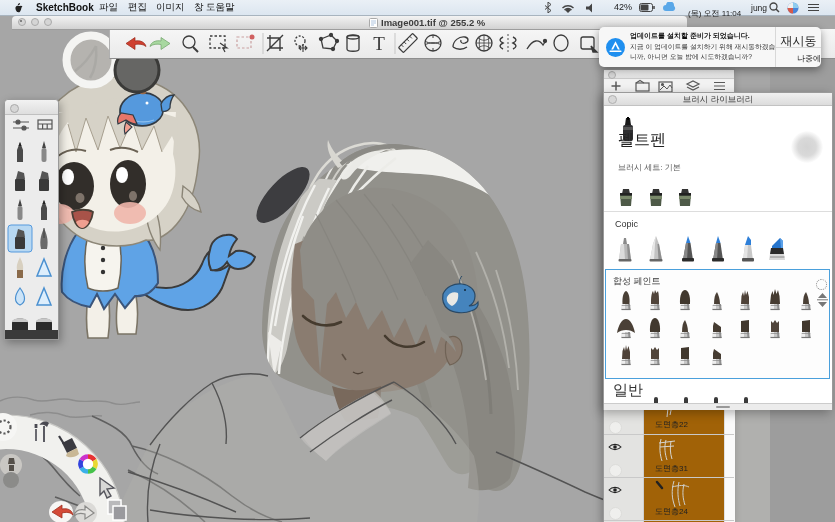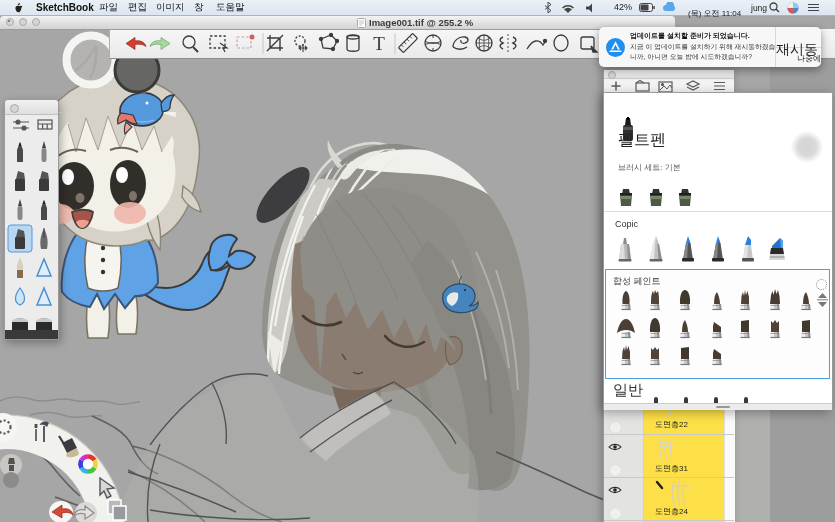--- a/index.html
+++ b/index.html
@@ -173,21 +173,21 @@
   </svg>
 <div class="abs" style="left:0;top:0;width:835px;height:15px;background:linear-gradient(#eaf0f6,#dce6f0);border-bottom:1px solid #a8b4bf;z-index:50;font-size:9.5px;color:#111">
 <svg class="abs" style="left:13px;top:2px" width="12" height="12" viewBox="0 0 12 12">
       <path d="M8.2,1.1 C8.3,1.9 8,2.6 7.5,3.1 C7,3.7 6.2,4 5.6,3.9 C5.5,3.2 5.9,2.4 6.3,2 C6.8,1.4 7.6,1.1 8.2,1.1 Z M9.4,9.1 C9.1,9.9 8.9,10.2 8.5,10.9 C7.9,11.8 7.1,13 6.1,11.9 C5.1,11.9 4.8,12 4.2,11 C3.1,9.3 2.3,6.9 3.3,5.5 C3.8,4.8 4.6,4.3 5.4,4.3 C6.2,4.3 6.7,4.8 7.4,4.8 C8,4.8 8.4,4.3 9.3,4.3 C10,4.4 10.7,4.7 11.1,5.3 C9.6,6.2 9.8,8.2 9.4,9.1 Z" transform="scale(0.85)" fill="#222"></path>
     </svg>
 <span class="abs" style="left:36px;top:1.5px;font-weight:bold;font-size:10px">SketchBook</span>
 <span class="abs" style="left:99px;top:1px">파일</span>
 <span class="abs" style="left:128px;top:1px">편집</span>
 <span class="abs" style="left:156px;top:1px">이미지</span>
 <span class="abs" style="left:194px;top:1px">창</span>
-<span class="abs" style="left:216px;top:1px">도움말</span>
+<span class="abs" style="left:206px;top:1px">도움말</span>
 <svg class="abs" style="left:544px;top:2px" width="8" height="11" viewBox="0 0 8 11">
       <path d="M4,0 L4,11 M4,0 L7,2.5 L1,7.5 M4,11 L7,8.5 L1,3.5" stroke="#444" stroke-width="1" fill="none"></path>
     </svg>
 <svg class="abs" style="left:560px;top:3px" width="16" height="11" viewBox="0 0 16 11">
       <path d="M8,10 L5,7 A4.5,4.5 0 0 1 11,7 Z" fill="#444"></path>
       <path d="M2.5,5 A8,8 0 0 1 13.5,5" stroke="#444" stroke-width="1.4" fill="none"></path>
       <path d="M4.5,7 A5,5 0 0 1 11.5,7" stroke="#444" stroke-width="1.4" fill="none"></path>
     </svg>
 <svg class="abs" style="left:586px;top:3px" width="12" height="10" viewBox="0 0 12 10">
       <path d="M0,3.5 L3,3.5 L6,0.5 L6,9.5 L3,6.5 L0,6.5 Z" fill="#444"></path>
@@ -210,21 +210,21 @@
 <svg class="abs" style="left:787px;top:2px" width="12" height="12" viewBox="0 0 12 12">
       <circle cx="6" cy="6" r="5.5" fill="#4a85d8"></circle>
       <path d="M6,0.5 A5.5,5.5 0 0 1 11.5,6 L6,6 Z" fill="#8ecbee"></path>
       <path d="M6,11.5 A5.5,5.5 0 0 1 0.5,6 L6,6 Z" fill="#d85a4a"></path>
       <path d="M6,6 L6,0.5 A5.5,5.5 0 0 0 0.5,6 Z" fill="#f0f0f0"></path>
     </svg>
 <svg class="abs" style="left:808px;top:3px" width="12" height="9" viewBox="0 0 12 9">
       <path d="M0,1.5 L11,1.5 M0,4.5 L11,4.5 M0,7.5 L11,7.5" stroke="#444" stroke-width="1.2"></path>
     </svg>
 </div>
-<div class="abs" style="left:0;top:16px;width:675px;height:13px;background:linear-gradient(#f3f3f3,#d2d2d2);border-bottom:1px solid #9d9d9d;border-radius:4px 4px 0 0;z-index:50">
+<div class="abs" style="left:12px;top:16px;width:675px;height:13px;background:linear-gradient(#f3f3f3,#d2d2d2);border-bottom:1px solid #9d9d9d;border-radius:4px 4px 0 0;z-index:50">
 <div class="abs" style="left:5.5px;top:1.5px;width:6.5px;height:6.5px;border-radius:50%;background:#d5d5d5;border:0.5px solid #aaa"></div>
 <div class="abs" style="left:8px;top:4px;width:2px;height:2px;border-radius:50%;background:#666"></div>
 <div class="abs" style="left:18.5px;top:1.5px;width:6.5px;height:6.5px;border-radius:50%;background:#d5d5d5;border:0.5px solid #aaa"></div>
 <div class="abs" style="left:31.5px;top:1.5px;width:6.5px;height:6.5px;border-radius:50%;background:#d5d5d5;border:0.5px solid #aaa"></div>
 <svg class="abs" style="left:357px;top:2px" width="9" height="10" viewBox="0 0 9 10">
       <rect x="0.5" y="0.5" width="8" height="9" rx="1" fill="#fff" stroke="#aaa"></rect>
       <path d="M2,3 L7,3 M2,5 L7,5 M2,7 L5,7" stroke="#9db8d8" stroke-width="0.8"></path>
     </svg>
 <span class="abs" style="left:369px;top:1px;font-size:9.5px;color:#3c3c3c;font-weight:bold">Image001.tif @ 255.2 %</span>
 </div>
@@ -327,21 +327,21 @@
 <path d="M12,3.5 L12,12.5 M7.5,8 L16.5,8" stroke-width="1.5"></path>
 <rect x="32" y="5" width="13" height="8"></rect>
         <path d="M32,5 L36,2.5 L40,5" fill="none"></path>
 <rect x="55" y="4" width="13" height="10"></rect>
         <path d="M56,12 L60,8 L63,11 L66,7 L68,10" stroke-width="1"></path>
         <circle cx="58.5" cy="6.5" r="1" fill="#555"></circle>
 <path d="M83,6 L89,3 L95,6 L89,9 Z M83,9 L89,12 L95,9"></path>
 <path d="M110,4.5 L121,4.5 M110,8 L121,8 M110,11.5 L121,11.5" stroke-width="1.1"></path>
 </g>
     </svg>
-    <div class="abs" style="left:0;top:339px;width:130px;height:114px;background:#fde047">
+    <div class="abs" style="left:0;top:339px;width:130px;height:114px;background:#a16207">
       <div class="abs" style="left:0;top:0;width:39px;height:114px;background:#e3e3e1;border-right:1px solid #cfcfcf"></div>
       <div class="abs" style="left:120px;top:0;width:10px;height:114px;background:#fafafa;border-left:1px solid #e0e0e0"></div>
       <div class="abs" style="left:0;top:25px;width:130px;height:1px;background:#c9c9c9"></div>
       <div class="abs" style="left:0;top:68px;width:130px;height:1px;background:#c9c9c9"></div>
       <div class="abs" style="left:0;top:111px;width:130px;height:1px;background:#c9c9c9"></div>
       <div class="abs" style="left:5px;top:12px;width:11px;height:11px;border-radius:50%;background:#efefed;border:1px solid #dcdcda"></div>
       <span class="abs" style="left:51px;top:10px;font-size:8px;color:#222">도면층22</span>
       <svg class="abs" style="left:45px;top:-10px" width="40" height="18" viewBox="0 0 40 18">
         <path d="M20,0 L18,18 M24,2 L21,16" stroke="#d8d8d8" stroke-width="1"></path>
       </svg>
@@ -370,20 +370,24 @@
         <g stroke="#cfcfcb" stroke-width="1" fill="none">
           <path d="M25,2 C22,12 23,20 26,28"></path>
           <path d="M30,3 C28,12 29,20 31,27"></path>
           <path d="M35,5 C33,13 34,20 36,26"></path>
           <path d="M23,8 C30,6 36,6 40,8"></path>
         </g>
       </svg>
     </div>
   </div>
 <div class="abs" style="left:603px;top:92px;width:228px;height:316px;background:#fff;border:1px solid #9a9a9a;box-shadow:-3px 3px 10px rgba(0,0,0,0.3);z-index:25">
+    <div class="abs" style="left:0;top:0;width:228px;height:12px;background:linear-gradient(#f0f0f0,#dcdcdc);border-bottom:1px solid #c2c2c2">
+      <div class="abs" style="left:4px;top:2px;width:7px;height:7px;border-radius:50%;background:#d8d8d8;border:0.5px solid #b0b0b0"></div>
+      <span class="abs" style="left:0;top:1px;width:228px;text-align:center;font-size:8.5px;color:#333">브러시 라이브러리</span>
+    </div>
     <div class="abs" style="left:187px;top:38px;width:32px;height:32px;border-radius:50%;background:radial-gradient(circle, #d3d3d3 0%, #d9d9d9 40%, rgba(255,255,255,0) 72%)"></div>
     <svg class="abs" style="left:14px;top:24px" width="20" height="28" viewBox="0 0 20 28">
       <path d="M8,1 L12,1 L13,8 L7,8 Z" fill="#1a1a1a"></path>
       <path d="M9,0 L11,0 L11,3 L9,3 Z" fill="#000"></path>
       <rect x="5" y="8" width="10" height="16" rx="2" fill="#2e2e30"></rect>
       <rect x="5" y="10" width="10" height="3" fill="#555"></rect>
     </svg>
     <span class="abs" style="left:14px;top:37px;font-size:16px;color:#222">펠트펜</span>
     <span class="abs" style="left:14px;top:69px;font-size:8px;color:#555">브러시 세트: 기본</span>
     <svg class="abs" style="left:13px;top:96px" width="18" height="17" viewBox="0 0 18 17">
@@ -607,14 +611,14 @@
 <div class="abs" style="left:599px;top:27px;width:222px;height:40px;background:#f7f7f7;border-radius:5px;box-shadow:0 3px 8px rgba(0,0,0,0.4);z-index:60">
 <svg class="abs" style="left:7px;top:11px" width="19" height="19" viewBox="0 0 19 19">
       <circle cx="9.5" cy="9.5" r="9.5" fill="#1f8fef"></circle>
       <path d="M9.5,3.2 L13.8,11.5 L11.9,11.5 L9.5,6.8 L7.1,11.5 L5.2,11.5 Z" fill="#fff"></path>
       <path d="M4.2,13.2 L14.8,13.2" stroke="#fff" stroke-width="1.6" stroke-linecap="round"></path>
     </svg>
 <div class="abs" style="left:31px;top:4px;font-size:7px;font-weight:bold;color:#111">업데이트를 설치할 준비가 되었습니다.</div>
 <div class="abs" style="left:31px;top:15px;font-size:6.8px;color:#333;line-height:10px">지금 이 업데이트를 설치하기 위해 재시동하겠습<br>니까, 아니면 오늘 밤에 시도하겠습니까?</div>
 <div class="abs" style="left:176px;top:0;width:1px;height:40px;background:#d8d8d8"></div>
 <div class="abs" style="left:177px;top:20px;width:45px;height:1px;background:#d8d8d8"></div>
-<div class="abs" style="left:177px;top:14px;width:45px;text-align:left;font-size:14px;color:#222">재시동</div>
+<div class="abs" style="left:177px;top:6px;width:45px;text-align:center;font-size:12px;color:#222">재시동</div>
 <div class="abs" style="left:177px;top:26px;width:45px;text-align:right;font-size:8px;color:#222">나중에</div>
 </div>
 </body></html>

